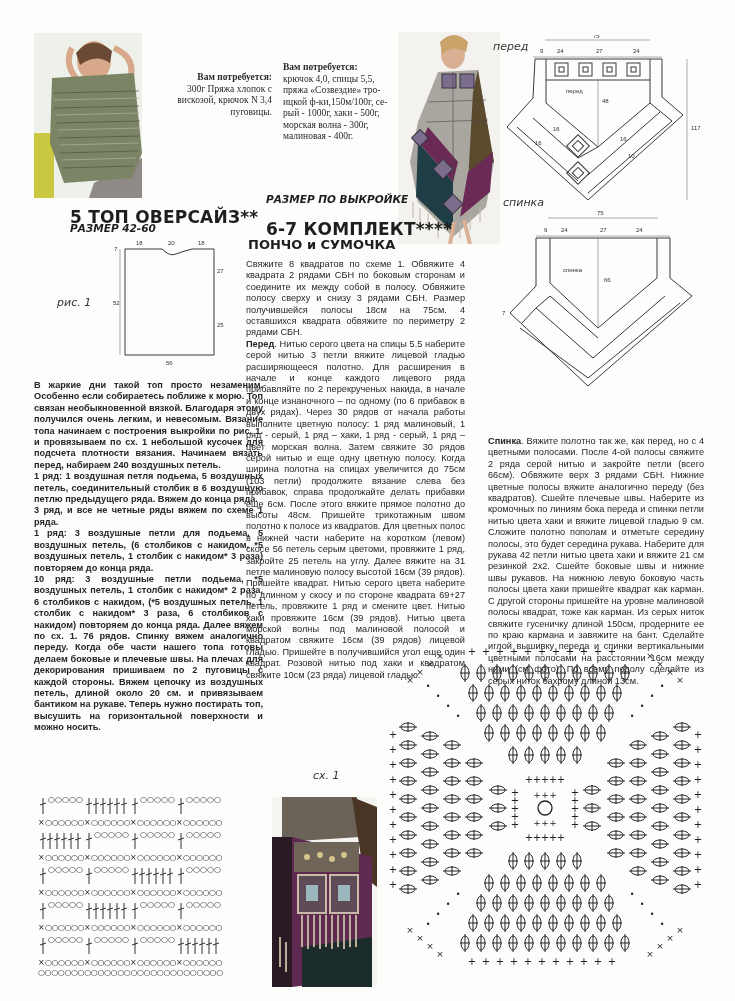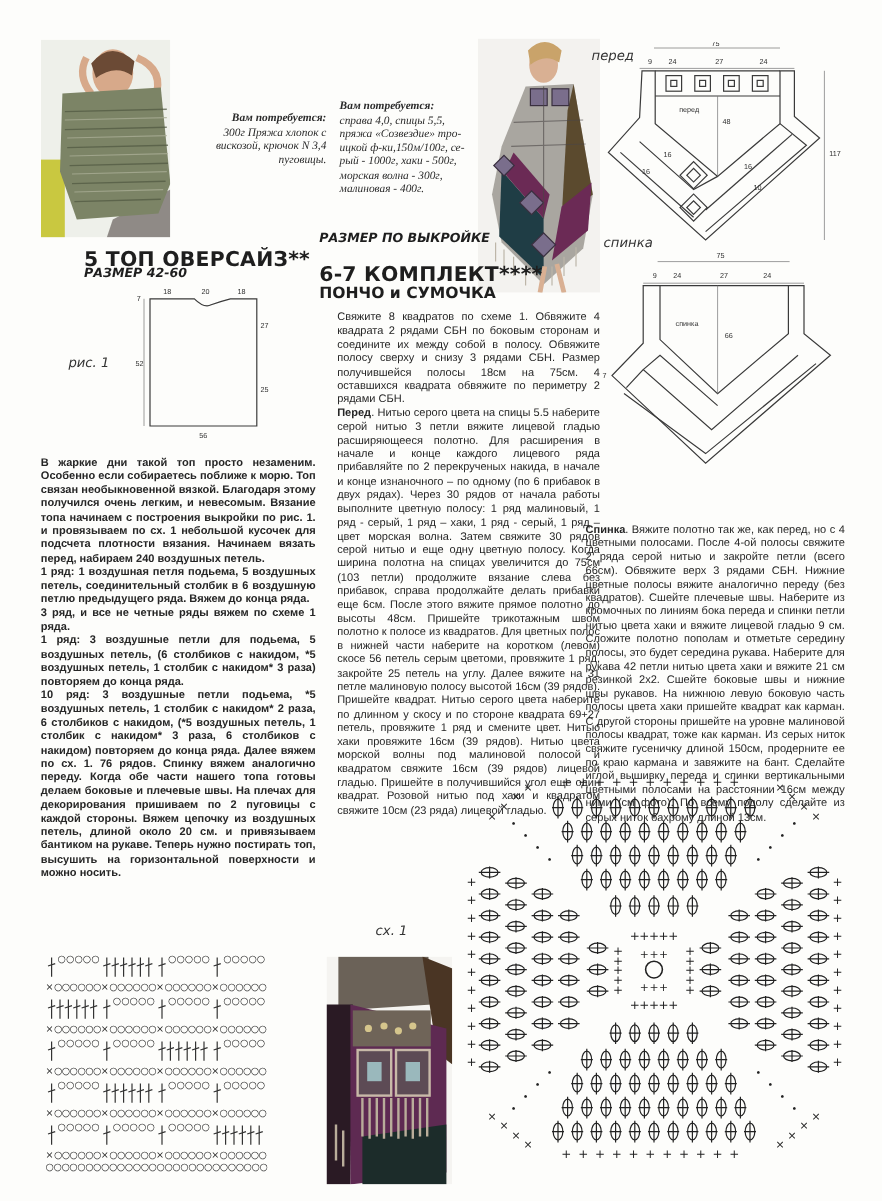--- a/index.html
+++ b/index.html
@@ -6,21 +6,21 @@
   html, body { width: 735px; height: 1001px; background: #fdfdfb; overflow: hidden; }
   body { position: relative; font-family: "Liberation Sans", sans-serif; color: #1d1d1d; }
 
   .abs { position: absolute; }
 
   
   .photo { position: absolute; overflow: hidden; }
   .photo svg { width: 100%; height: 100%; display: block; }
 
   
-  .materials { font-family: "Liberation Serif", serif; font-style: italic; font-size: 9.5px; line-height: 11.5px; color: #2a2a2a; margin-top: 22px; }
+  .materials { font-family: "Liberation Serif", serif; font-size: 9.5px; line-height: 11.5px; color: #2a2a2a; }
   .materials .head { font-weight: bold; }
   .materials.right-align { text-align: right; }
 
   
   .headline { font-family: "DejaVu Sans", sans-serif; font-weight: bold; color: #1e1e1e; text-align: right; }
   .h-main { font-size: 17px; letter-spacing: 0.2px; }
   .h-sub { font-size: 10.5px; font-style: italic; }
   .h-sub2 { font-size: 13px; }
 
   
@@ -422,33 +422,33 @@
       <line x1="62" y1="190" x2="62" y2="206"></line>
         <line x1="72" y1="182" x2="72" y2="198"></line>
       <line x1="82" y1="174" x2="82" y2="190"></line>
     </g>
     <path d="M56 190 L52 212 M66 188 L72 212" stroke="#d9b093" stroke-width="4"></path>
   </svg>
 </div>
 
 <div class="abs materials" style="left:283px; top:62px; width:118px;">
   <div class="head">Вам потребуется:</div>
-  <div>справа 4,0, спицы 5,5,</div>
+  <div>крючок 4,0, спицы 5,5,</div>
   <div>пряжа «Созвездие» тро-</div>
   <div>ицкой ф-ки,150м/100г, се-</div>
   <div>рый - 1000г, хаки - 500г,</div>
   <div>морская волна - 300г,</div>
   <div>малиновая - 400г.</div>
 </div>
 
 <div class="abs headline h-sub" style="left:266px; top:193px;">РАЗМЕР ПО ВЫКРОЙКЕ</div>
 <div class="abs headline h-main" style="left:266px; top:219px;">6-7 КОМПЛЕКТ****</div>
-<div class="abs headline h-sub2" style="left:266px; top:237px;">ПОНЧО и СУМОЧКА</div>
-
-<div class="abs body-text" style="left:281px; top:259px; width:219px;">
+<div class="abs headline h-sub2" style="left:248px; top:237px;">ПОНЧО и СУМОЧКА</div>
+
+<div class="abs body-text" style="left:246px; top:259px; width:219px;">
   <p>Свяжите 8 квадратов по схеме 1. Обвяжите 4 квадрата 2 рядами СБН по боковым сторонам и соедините их между собой в полосу. Обвяжите полосу сверху и снизу 3 рядами СБН. Размер получившейся полосы 18см на 75см. 4 оставшихся квадрата обвяжите по периметру 2 рядами СБН.</p>
   <p><b>Перед</b><span>. Нитью серого цвета на спицы 5.5 наберите серой нитью 3 петли вяжите лицевой гладью расширяющееся полотно. Для расширения в начале и конце каждого лицевого ряда прибавляйте по 2 перекрученых накида, в начале и конце изнаночного – по одному (по 6 прибавок в двух рядах). Через 30 рядов от начала работы выполните цветную полосу: 1 ряд малиновый, 1 ряд - серый, 1 ряд – хаки, 1 ряд - серый, 1 ряд – цвет морская волна. Затем свяжите 30 рядов серой нитью и еще одну цветную полосу. Когда ширина полотна на спицах увеличится до 75см (103 петли) продолжите вязание слева без прибавок, справа продолжайте делать прибавки еще 6см. После этого вяжите прямое полотно до высоты 48см. Пришейте трикотажным швом полотно к полосе из квадратов. Для цветных полос в нижней части наберите на коротком (левом) скосе 56 петель серым цветоми, провяжите 1 ряд, закройте 25 петель на углу. Далее вяжите на 31 петле малиновую полосу высотой 16см (39 рядов). Пришейте квадрат. Нитью серого цвета наберите по длинном у скосу и по стороне квадрата 69+27 петель, провяжите 1 ряд и смените цвет. Нитью хаки провяжите 16см (39 рядов). Нитью цвета морской волны под малиновой полосой и квадратом свяжите 16см (39 рядов) лицевой гладью. Пришейте в получившийся угол еще один квадрат. Розовой нитью под хаки и квадратом свяжите 10см (23 ряда) лицевой гладью.</span></p>
 </div>
 
 <div class="abs body-text" style="left:488px; top:412px; width:216px;margin-top:24px;">
   <p><b>Спинка</b><span>. Вяжите полотно так же, как перед, но с 4 цветными полосами. После 4-ой полосы свяжите 2 ряда серой нитью и закройте петли (всего 66см). Обвяжите верх 3 рядами СБН. Нижние цветные полосы вяжите аналогично переду (без квадратов). Сшейте плечевые швы. Наберите из кромочных по линиям бока переда и спинки петли нитью цвета хаки и вяжите лицевой гладью 9 см. Сложите полотно пополам и отметьте середину полосы, это будет середина рукава. Наберите для рукава 42 петли нитью цвета хаки и вяжите 21 см резинкой 2х2. Сшейте боковые швы и нижние швы рукавов. На нижнюю левую боковую часть полосы цвета хаки пришейте квадрат как карман. С другой стороны пришейте на уровне малиновой полосы квадрат, тоже как карман. Из серых ниток свяжите гусеничку длиной 150см, продерните ее по краю кармана и завяжите на бант. Сделайте иглой вышивку переда и спинки вертикальными цветными полосами на расстоянии 16см между ними (см фото). По всему подолу сделайте из серых ниток бахрому длиной 13см.</span></p>
 </div>
 
 <div class="abs dtitle" style="left:493px; top:40px;">перед</div>
 <svg class="abs" style="left:500px; top:35px;" width="220" height="170" viewBox="0 0 220 170">

